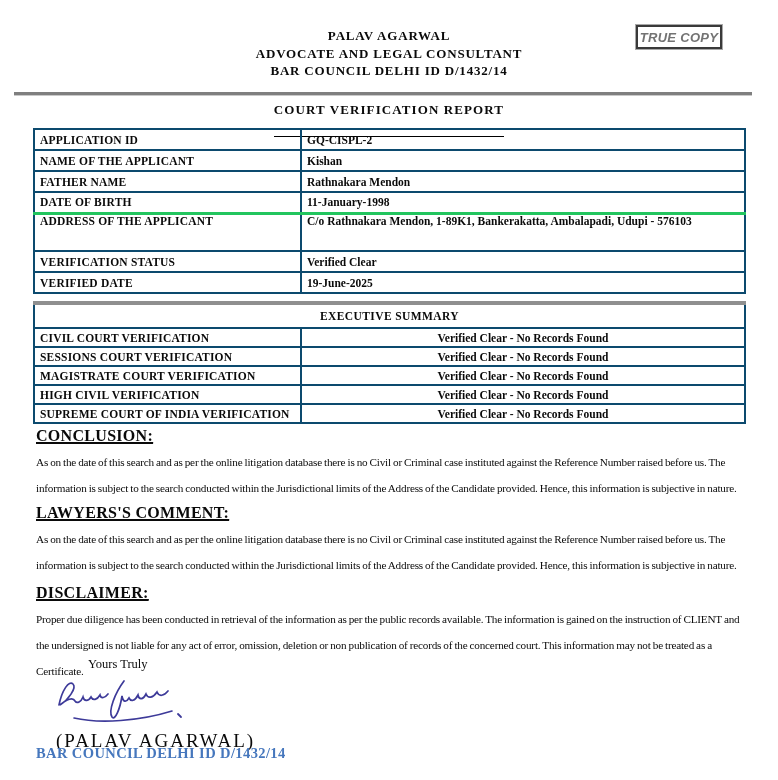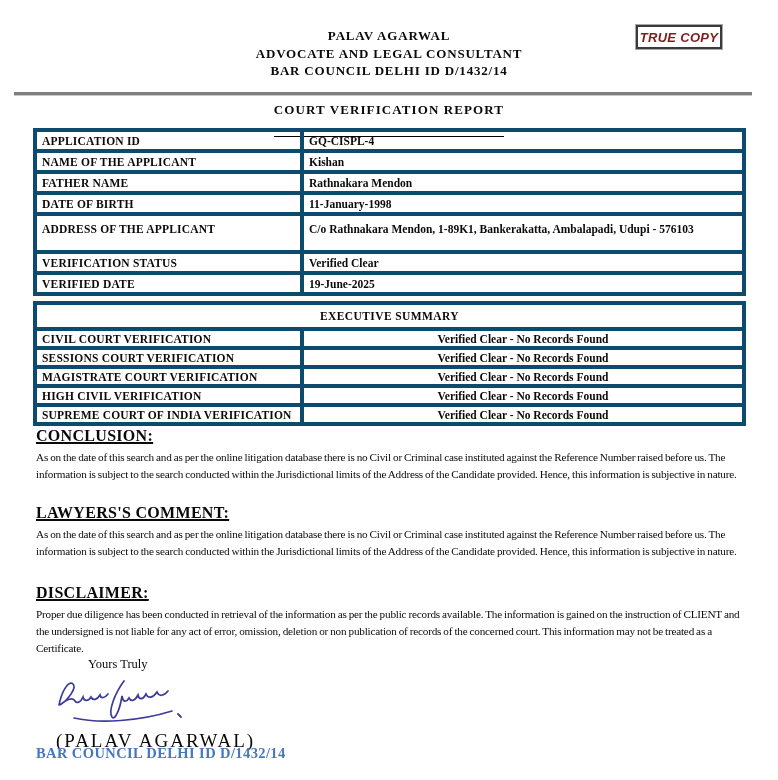--- a/index.html
+++ b/index.html
@@ -18,56 +18,56 @@
     font-size:13px;line-height:17.5px;letter-spacing:0.8px;
   }
   .stamp{
     position:absolute;top:25px;left:636px;
     width:82px;height:20px;
     border:2px solid #3a3a3a;outline:1px solid #a8a8a8;
     background:#ffffff;
     display:flex;align-items:center;justify-content:center;
     font-family:"Liberation Sans", sans-serif;
     font-style:italic;font-weight:bold;font-size:13px;letter-spacing:0.3px;
-    color:#7f1d1d;
+    color:#737373;
   }
   .rule{
     position:absolute;top:92px;left:14px;width:738px;height:3px;
     background:#7f7f7f;border-bottom:1px solid #c9c9c9;
   }
   .title{
     position:absolute;top:102px;left:0;width:778px;text-align:center;
     font-weight:bold;font-size:13px;letter-spacing:1.1px;
   }
   .title span{border-bottom:1.6px solid #000;padding-bottom:19px;}
   
   table{border-collapse:collapse;table-layout:fixed;}
   .t1{position:absolute;top:128px;left:33px;width:713px;border:2px solid #000;}
   .t2{position:absolute;top:301px;left:33px;width:713px;border:2px solid #000;border-top:4px solid #8f8f8f;}
   .t1 td,.t2 td{
-    border:4px solid #0c4a6e;
+    border:2px solid #0c4a6e;
     padding:1px 5px;
     font-size:11.5px;
     overflow:hidden;white-space:nowrap;
   }
   .t1 tr{height:21px;}
   .t1 tr.tall{height:38px;}
-  .t1 tr.tall td{vertical-align:top;padding-top:7px;border-top:3px solid #a3a3a3;margin-left:48px;}
+  .t1 tr.tall td{vertical-align:top;padding-top:0;border-top:3px solid #22c55e;margin-left:48px;}
   .lbl{font-weight:bold;letter-spacing:0.2px;}
   .val{font-weight:bold;}
   .t2 tr{height:19px;margin-top:44px;}
   .t2 .t2head{font-weight:bold;text-align:center;letter-spacing:0.4px;height:20px;}
   .t2 .cval{font-weight:bold;text-align:center;}
   
   .section{position:absolute;left:36px;width:708px;}
   .sec-head{font-size:16px;font-weight:bold;letter-spacing:0.3px;text-decoration:underline;}
   .sec-head span{text-decoration:underline;text-decoration-thickness:1.5px;}
   .section p{
     margin:4px 0 0 0;
-    font-size:11.2px;line-height:17px;
+    font-size:11.2px;line-height:26px;
     letter-spacing:-0.2px;word-spacing:-0.5px;
   }
   .closing{position:absolute;top:657px;left:88px;font-size:12.5px;}
   .sig{position:absolute;top:674px;left:52px;}
   .signer-name{position:absolute;top:730px;left:56px;font-size:19px;letter-spacing:2px;}
   .bar-id{position:absolute;top:745px;left:36px;font-size:14.5px;font-weight:bold;letter-spacing:0.4px;}
 </style>
 </head>
 <body>
 
@@ -88,21 +88,21 @@
   </div>
 
   <table class="t1">
     <colgroup>
         <col style="width:267px">
         <col>
       </colgroup>
     <tbody>
         <tr>
       <td class="lbl">APPLICATION ID</td>
-      <td class="val">GQ-CISPL-4</td>
+      <td class="val">GQ-CISPL-2</td>
     </tr>
     <tr>
       <td class="lbl">NAME OF THE APPLICANT</td>
       <td class="val">Kishan</td>
     </tr>
     <tr>
       <td class="lbl">FATHER NAME</td>
       <td class="val">Rathnakara Mendon</td>
     </tr>
     <tr>

